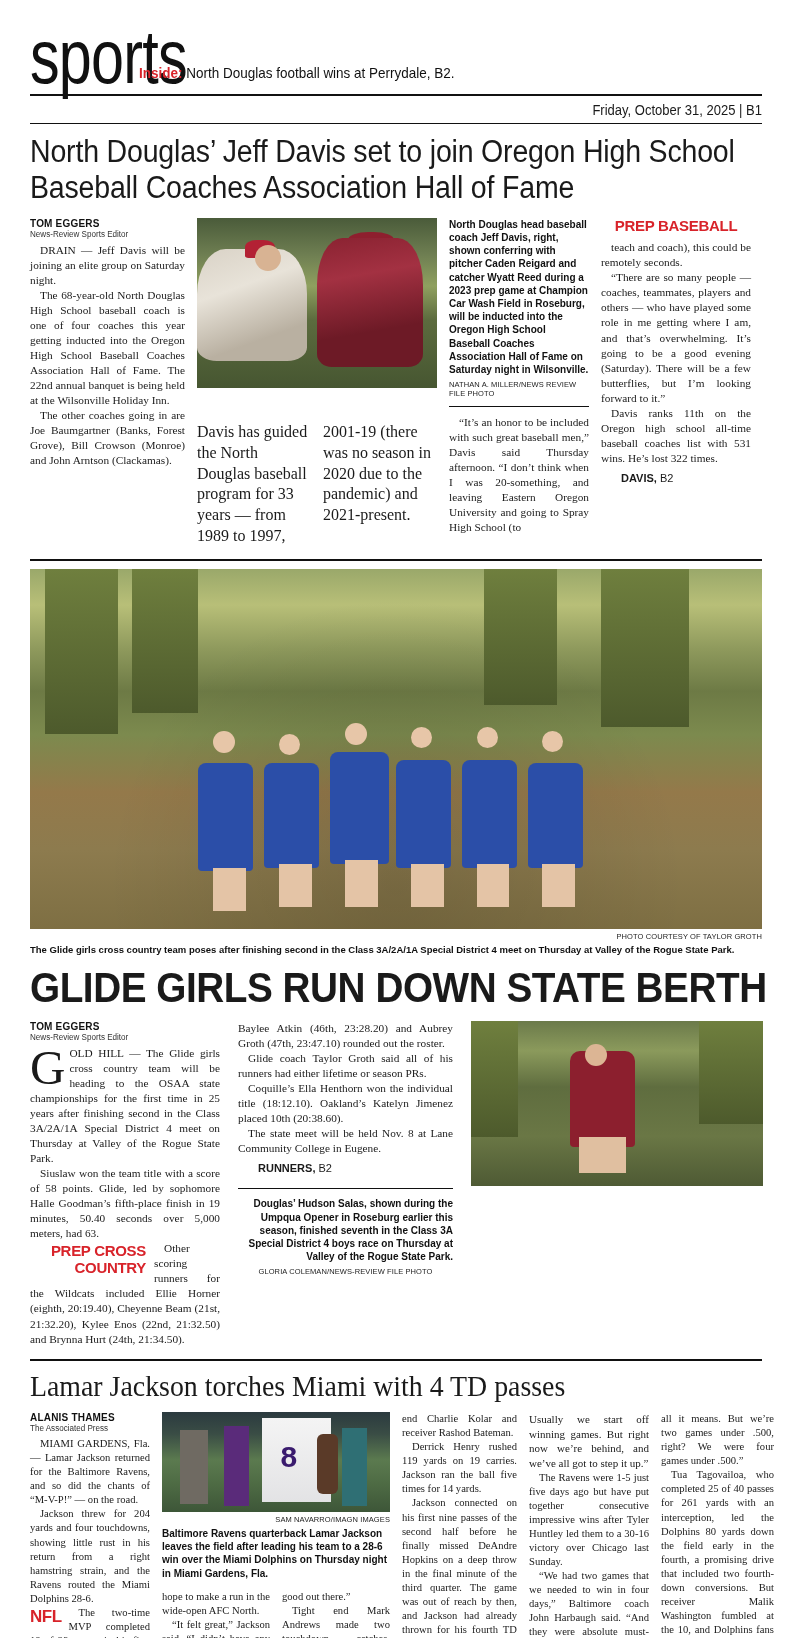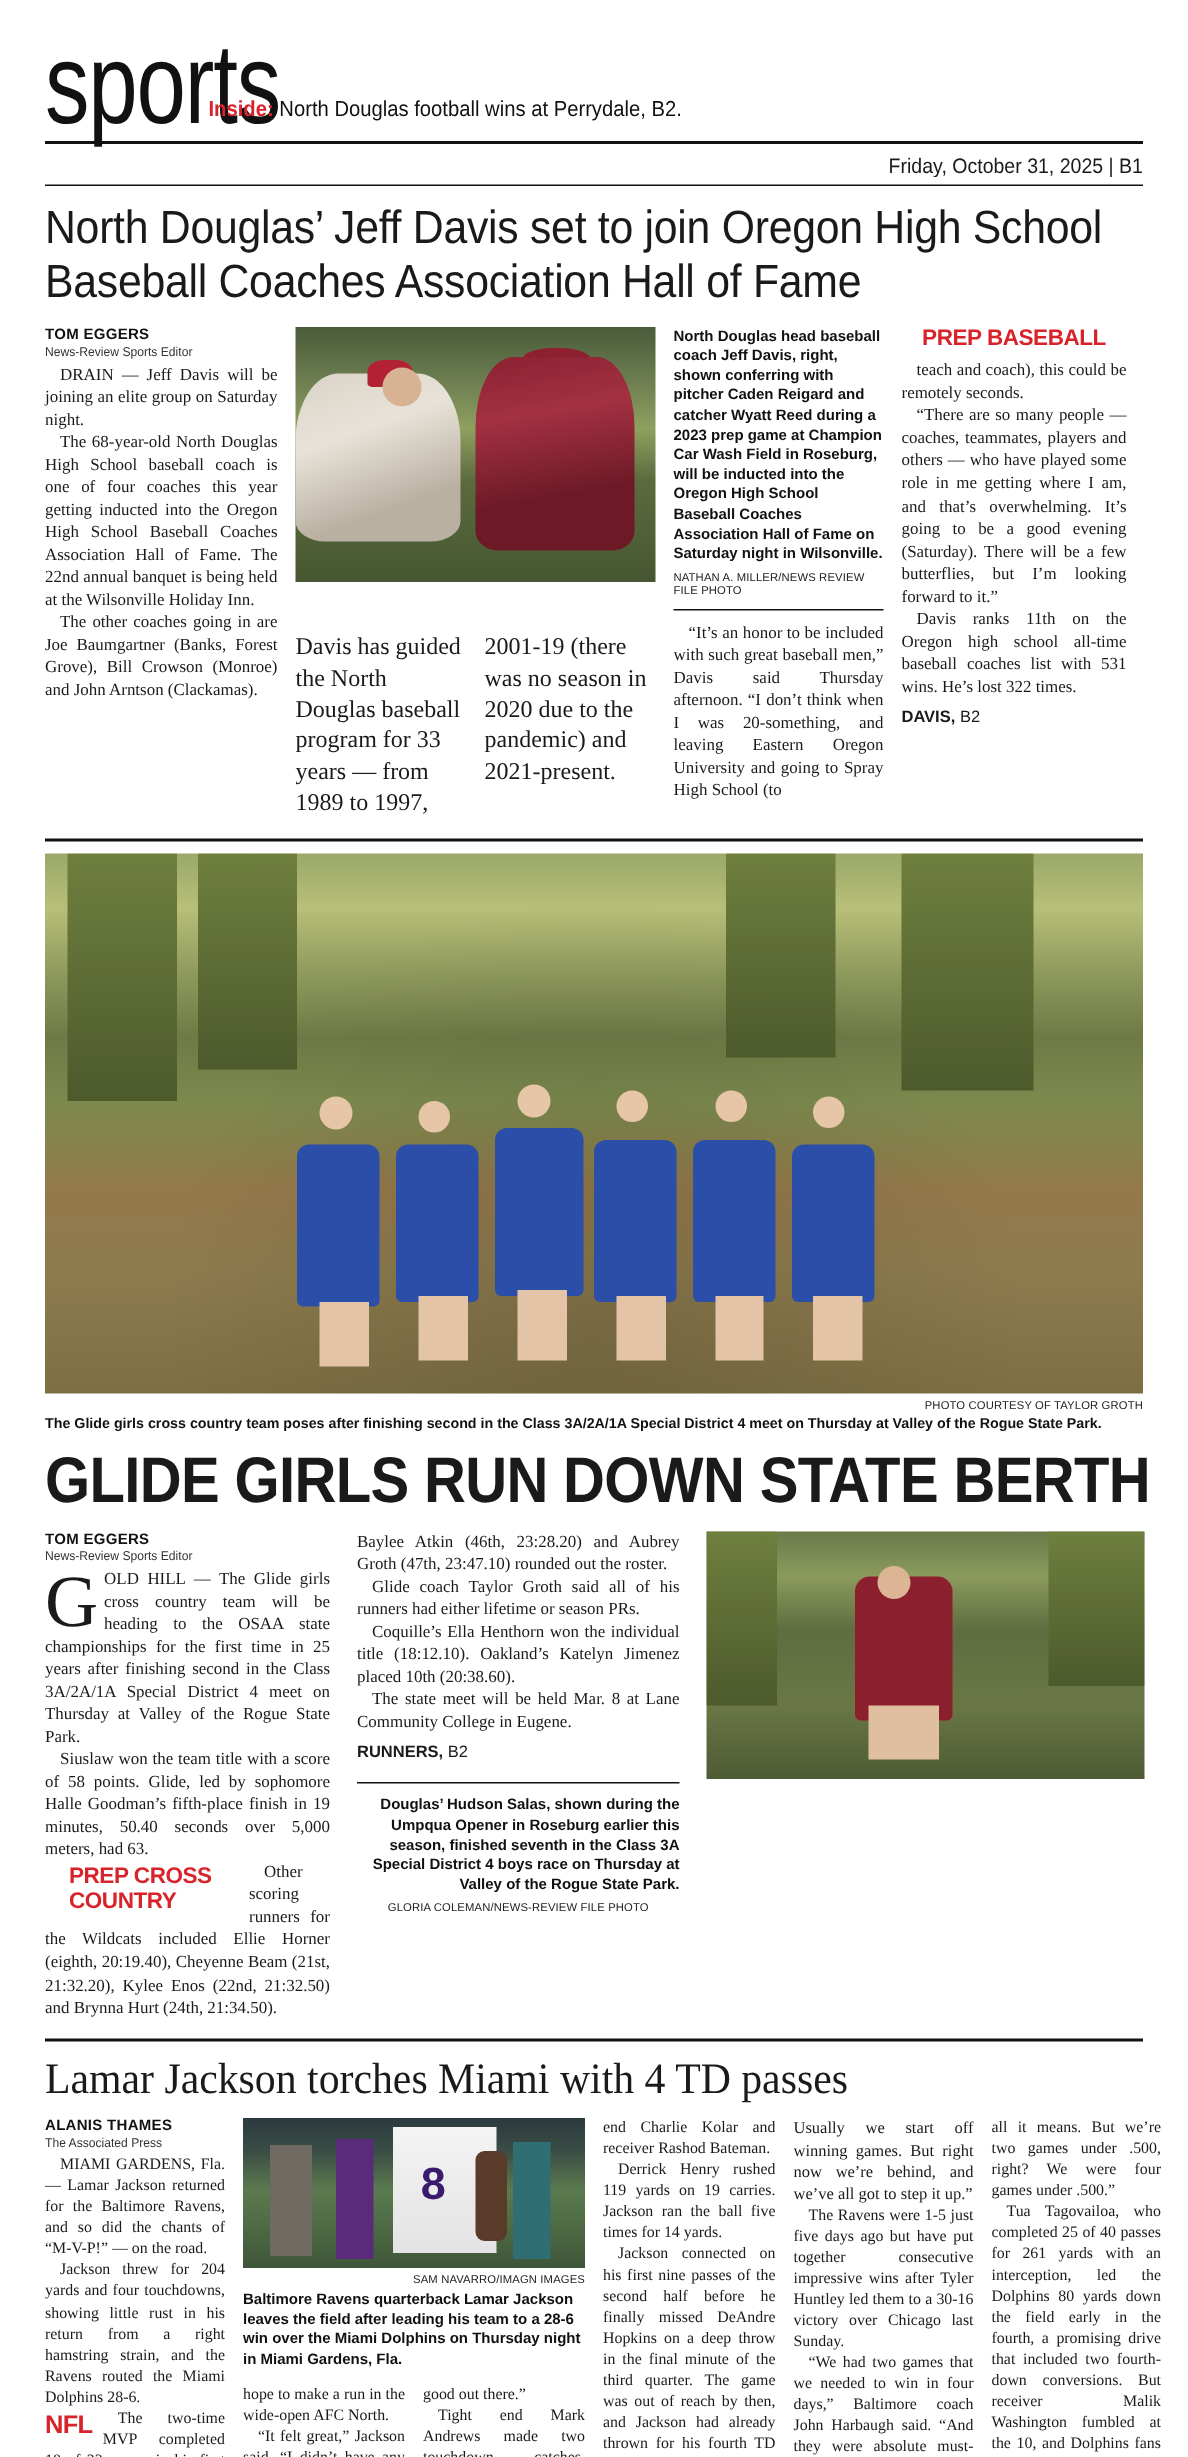--- a/index.html
+++ b/index.html
@@ -60,21 +60,21 @@
     transform: scaleX(0.92);
     transform-origin: left top;
     width: 108.5%;
   }
 
   
   .byline { font-family:"Liberation Sans", sans-serif; font-weight:bold; font-size:10px; letter-spacing:0.2px; color:#111; }
   .byline-sub { font-family:"Liberation Sans", sans-serif; font-size:8.5px; color:#333; margin-bottom:4px; transform:scaleX(0.95); transform-origin:left center;}
   p.body { font-size: 11.3px; line-height: 1.33; margin:0; text-indent: 10px; text-align: justify; }
   .kicker { font-family:"Liberation Sans", sans-serif; font-weight:bold; font-size:15px; color:#D8232A; letter-spacing:-0.3px; line-height:1.1;}
-  .jumpline { font-family:"Liberation Sans", sans-serif; font-size:11px; margin-top:6px; }
+  .jumpline { font-family:"Liberation Sans", sans-serif; font-size:11px; margin-top:6px;margin-left:20px; }
   .jumpline b { font-weight:bold; }
   .cutline-bold { font-family:"Liberation Sans", sans-serif; font-weight:bold; font-size:10px; line-height:1.32; color:#111; }
   .credit { font-family:"Liberation Sans", sans-serif; font-size:7.5px; letter-spacing:0.1px; color:#222; }
   .cutline-serif { font-size:16px; line-height:1.3;margin-top:27px; }
 
   
   .davis-grid { display:grid; grid-template-columns: 155px 12px 240px 12px 140px 12px 150px; }
   .photo {
     background: linear-gradient(180deg,#4a5b3a 0%, #6f7f52 22%, #8fa05f 40%, #5c6b3e 60%, #465631 100%);
     position: relative; overflow:hidden;
@@ -121,21 +121,21 @@
     margin: 10px 0 12px 0;
     white-space: nowrap;
   }
   .xc-grid { display:grid; grid-template-columns: 190px 18px 215px 18px 292px; }
 
   .dropcap {
     float:left; font-family:"Liberation Serif", serif; font-size:49px; line-height:0.78;
     padding: 3px 4px 0 0; font-weight: normal;
   }
 
-  .prep-xc-box { float:left; width:112px; margin: 2px 8px 2px 16px; }
+  .prep-xc-box { float:left; width:112px; margin: 2px 8px 2px 4px; text-align: right; }
 
   .salas-photo {
     height: 165px; width:100%;
     background: linear-gradient(180deg,#6b7a4a 0%, #8b9a5c 18%, #5f6d3f 40%, #6a7745 70%, #4e5a34 100%);
     position:relative; overflow:hidden;
   }
   .salas-runner { position:absolute; left:34%; top:18%; width:22%; height:58%; background:#8c1f2e; border-radius:10px 10px 4px 4px; }
   .salas-head { position:absolute; left:39%; top:14%; width:22px; height:22px; background:#dcb594; border-radius:50%; }
   .salas-legs { position:absolute; left:37%; bottom:8%; width:16%; height:22%; background:#e0bfa0; }
 
@@ -283,21 +283,21 @@
         <div class="kicker">COUNTRY</div>
       </div>
       <p class="body">Other scoring runners for the Wildcats included Ellie Horner (eighth, 20:19.40), Cheyenne Beam (21st, 21:32.20), Kylee Enos (22nd, 21:32.50) and Brynna Hurt (24th, 21:34.50).</p>
     </div>
     <div></div>
 
     <div>
       <p class="body" style="text-indent:0;">Baylee Atkin (46th, 23:28.20) and Aubrey Groth (47th, 23:47.10) rounded out the roster.</p>
       <p class="body">Glide coach Taylor Groth said all of his runners had either lifetime or season PRs.</p>
       <p class="body">Coquille’s Ella Henthorn won the individual title (18:12.10). Oakland’s Katelyn Jimenez placed 10th (20:38.60).</p>
-      <p class="body">The state meet will be held Mar. 8 at Lane Community College in Eugene.</p>
+      <p class="body">The state meet will be held Nov. 8 at Lane Community College in Eugene.</p>
       <div class="jumpline">
         <b>RUNNERS,</b>
         <span>B2</span>
       </div>
       <div class="mini-rule" style="margin-top:14px;"></div>
       <div class="cutline-bold" style="text-align:right;">Douglas’ Hudson Salas, shown during the Umpqua Opener in Roseburg earlier this season, finished seventh in the Class 3A Special District 4 boys race on Thursday at Valley of the Rogue State Park.</div>
       <div class="credit" style="text-align:center;margin-top:4px;">GLORIA COLEMAN/NEWS-REVIEW FILE PHOTO</div>
     </div>
     <div></div>
 

